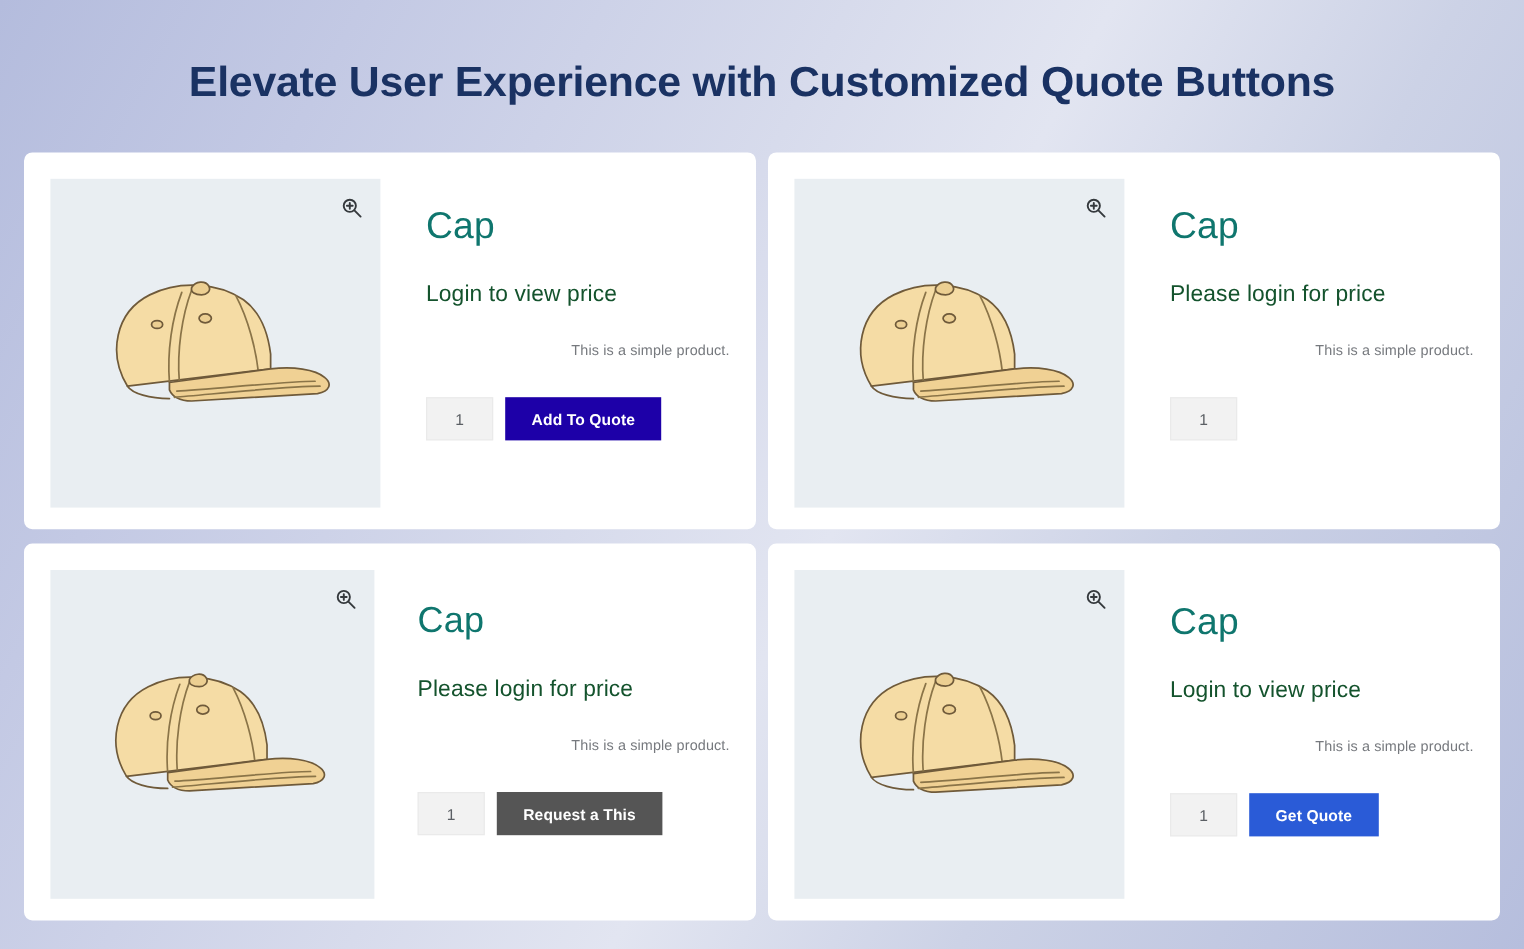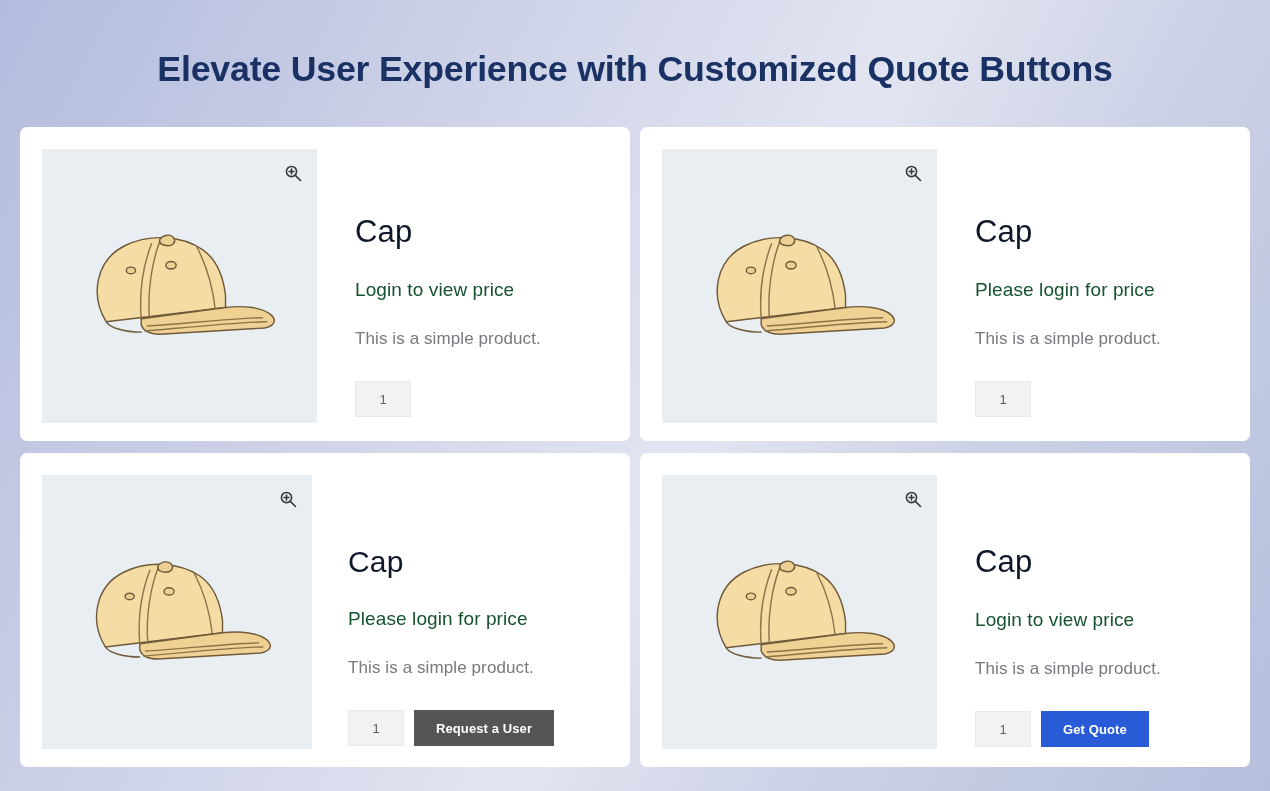--- a/index.html
+++ b/index.html
@@ -88,40 +88,40 @@
   
   .info {
     flex: 1 1 auto;
     padding: 44px 22px 0 38px;
     min-width: 0;
   }
 
   .prod-title {
     font-size: 31px;
     font-weight: 400;
-    color: #0f172a;
+    color: #0f766e;
     line-height: 1.1;
     letter-spacing: 0.2px;
     margin-bottom: 30px;
-    margin-top: 44px;
   }
 
   .prod-price {
     font-size: 19px;
     font-weight: 400;
     color: #14532d;
     margin-bottom: 28px;
     letter-spacing: 0.1px;
   }
 
   .prod-desc {
-    font-size: 17px;
+    font-size: 12px;
     color: #76797e;
     margin-bottom: 32px;
     letter-spacing: 0.1px;
+    text-align: right;
   }
 
   .actions {
     display: flex;
     align-items: stretch;
     gap: 10px;
   }
 
   .qty {
     width: 56px;
@@ -188,20 +188,21 @@
           <line x1="7.3" y1="10.2" x2="13.1" y2="10.2"></line>
         </svg>
       </span>
     </div>
     <div class="info">
       <div class="prod-title">Cap</div>
       <div class="prod-price">Login to view price</div>
       <div class="prod-desc">This is a simple product.</div>
       <div class="actions">
         <input class="qty" type="text" value="1" style="">
+        <button class="quote-btn" style="background: rgb(29, 0, 168); color: rgb(255, 255, 255);">Add To Quote</button>
       </div>
     </div>
   </div>
 
   <div class="card card-2">
     <div class="media">
       <div class="cap-wrap">
         <svg viewBox="0 0 230 130" xmlns="http://www.w3.org/2000/svg" aria-hidden="true">
           <g fill="none" stroke="#6f5a3a" stroke-width="1.4" stroke-linejoin="round" stroke-linecap="round">
             <path d="M44 100 C28 74 34 40 62 26 C86 14 118 16 138 30 C152 40 158 58 160 74 L160 86 L44 100 Z" fill="#f5dca5"></path>
@@ -264,21 +265,21 @@
           <line x1="7.3" y1="10.2" x2="13.1" y2="10.2"></line>
         </svg>
       </span>
     </div>
     <div class="info">
       <div class="prod-title">Cap</div>
       <div class="prod-price">Please login for price</div>
       <div class="prod-desc">This is a simple product.</div>
       <div class="actions">
         <input class="qty" type="text" value="1" style="">
-        <button class="quote-btn" style="background: rgb(85, 85, 85); color: rgb(255, 255, 255);">Request a User</button>
+        <button class="quote-btn" style="background: rgb(85, 85, 85); color: rgb(255, 255, 255);">Request a This</button>
       </div>
     </div>
   </div>
 
   <div class="card card-4">
     <div class="media">
       <div class="cap-wrap">
         <svg viewBox="0 0 230 130" xmlns="http://www.w3.org/2000/svg" aria-hidden="true">
           <g fill="none" stroke="#6f5a3a" stroke-width="1.4" stroke-linejoin="round" stroke-linecap="round">
             <path d="M44 100 C28 74 34 40 62 26 C86 14 118 16 138 30 C152 40 158 58 160 74 L160 86 L44 100 Z" fill="#f5dca5"></path>

